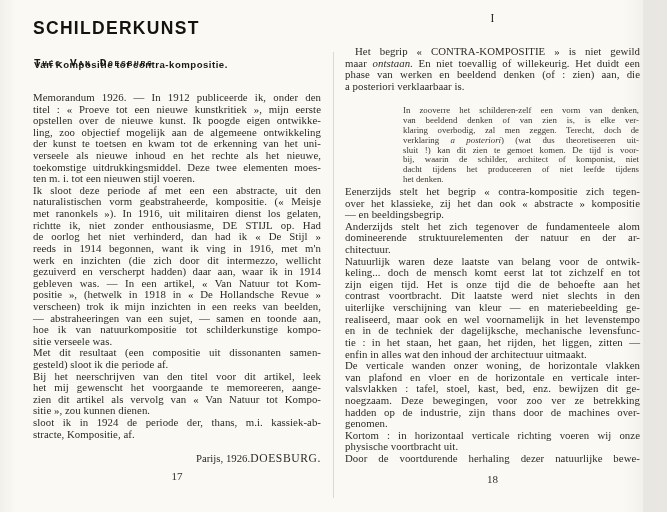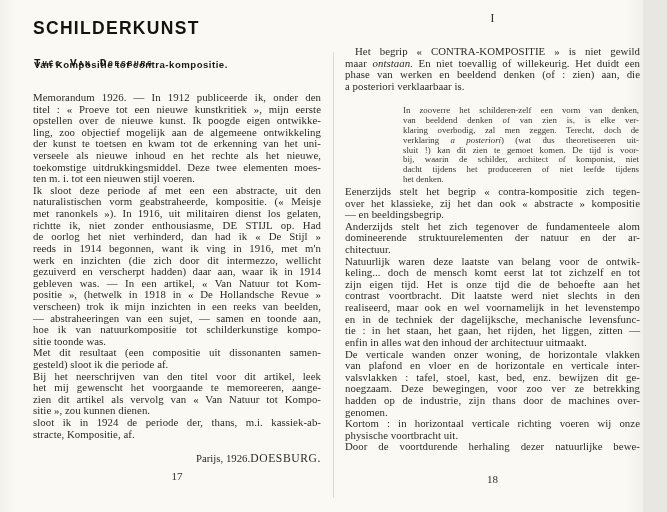--- a/index.html
+++ b/index.html
@@ -80,21 +80,21 @@
         <div class="bl"><span>richtte ik, niet zonder enthousiasme, DE STIJL op. Had</span></div>
         <div class="bl"><span>de oorlog het niet verhinderd, dan had ik « De Stijl »</span></div>
         <div class="bl"><span>reeds in 1914 begonnen, want ik ving in 1916, met m'n</span></div>
         <div class="bl"><span>werk en inzichten (die zich door dit intermezzo, wellicht</span></div>
         <div class="bl"><span>gezuiverd en verscherpt hadden) daar aan, waar ik in 1914</span></div>
         <div class="bl"><span>gebleven was. — In een artikel, « Van Natuur tot Kom-</span></div>
         <div class="bl"><span>positie », (hetwelk in 1918 in « De Hollandsche Revue »</span></div>
         <div class="bl"><span>verscheen) trok ik mijn inzichten in een reeks van beelden,</span></div>
         <div class="bl"><span>— abstraheeringen van een sujet, — samen en toonde aan,</span></div>
         <div class="bl"><span>hoe ik van natuurkompositie tot schilderkunstige kompo-</span></div>
-        <div class="bl end"><span>sitie toonde was.</span></div>
+        <div class="bl end"><span>sitie verseele was.</span></div>
         <div class="bl"><span>Met dit resultaat (een compositie uit dissonanten samen-</span></div>
         <div class="bl end"><span>gesteld) sloot ik die periode af.</span></div>
         <div class="bl"><span>Bij het neerschrijven van den titel voor dit artikel, leek</span></div>
         <div class="bl"><span>het mij gewenscht het voorgaande te memoreeren, aange-</span></div>
         <div class="bl"><span>zien dit artikel als vervolg van « Van Natuur tot Kompo-</span></div>
         <div class="bl end"><span>sitie », zou kunnen dienen.</span></div>
         <div class="bl"><span>sloot ik in 1924 de periode der, thans, m.i. kassiek-ab-</span></div>
         <div class="bl end"><span>stracte, Kompositie, af.</span></div>
       </div>
     <div class="sig">
@@ -126,20 +126,21 @@
         <div class="bl"><span>Eenerzijds stelt het begrip « contra-kompositie zich tegen-</span></div>
         <div class="bl"><span>over het klassieke, zij het dan ook « abstracte » kompositie</span></div>
         <div class="bl end"><span>— en beeldingsbegrip.</span></div>
         <div class="bl"><span>Anderzijds stelt het zich tegenover de fundamenteele alom</span></div>
         <div class="bl"><span>domineerende struktuurelementen  der natuur en der ar-</span></div>
         <div class="bl end"><span>chitectuur.</span></div>
         <div class="bl"><span>Natuurlijk waren deze laatste van belang voor de ontwik-</span></div>
         <div class="bl"><span>keling... doch de mensch komt eerst lat tot zichzelf en tot</span></div>
         <div class="bl"><span>zijn eigen tijd. Het is onze tijd die de behoefte aan het</span></div>
         <div class="bl"><span>contrast voortbracht. Dit laatste werd niet slechts in den</span></div>
+        <div class="bl"><span>uiterlijke verschijning van kleur — en materiebeelding ge-</span></div>
         <div class="bl"><span>realiseerd, maar ook en wel voornamelijk in het levenstempo</span></div>
         <div class="bl"><span>en in de techniek der dagelijksche, mechanische levensfunc-</span></div>
         <div class="bl"><span>tie : in het staan, het gaan, het rijden, het liggen, zitten —</span></div>
         <div class="bl end"><span>enfin in alles wat den inhoud der architectuur uitmaakt.</span></div>
         <div class="bl"><span>De verticale wanden onzer woning, de horizontale vlakken</span></div>
         <div class="bl"><span>van plafond en vloer en de horizontale en verticale inter-</span></div>
         <div class="bl"><span>valsvlakken : tafel, stoel, kast, bed, enz. bewijzen dit ge-</span></div>
         <div class="bl"><span>noegzaam. Deze bewegingen, voor zoo ver ze betrekking</span></div>
         <div class="bl"><span>hadden op de industrie, zijn thans door de machines over-</span></div>
         <div class="bl end"><span>genomen.</span></div>

